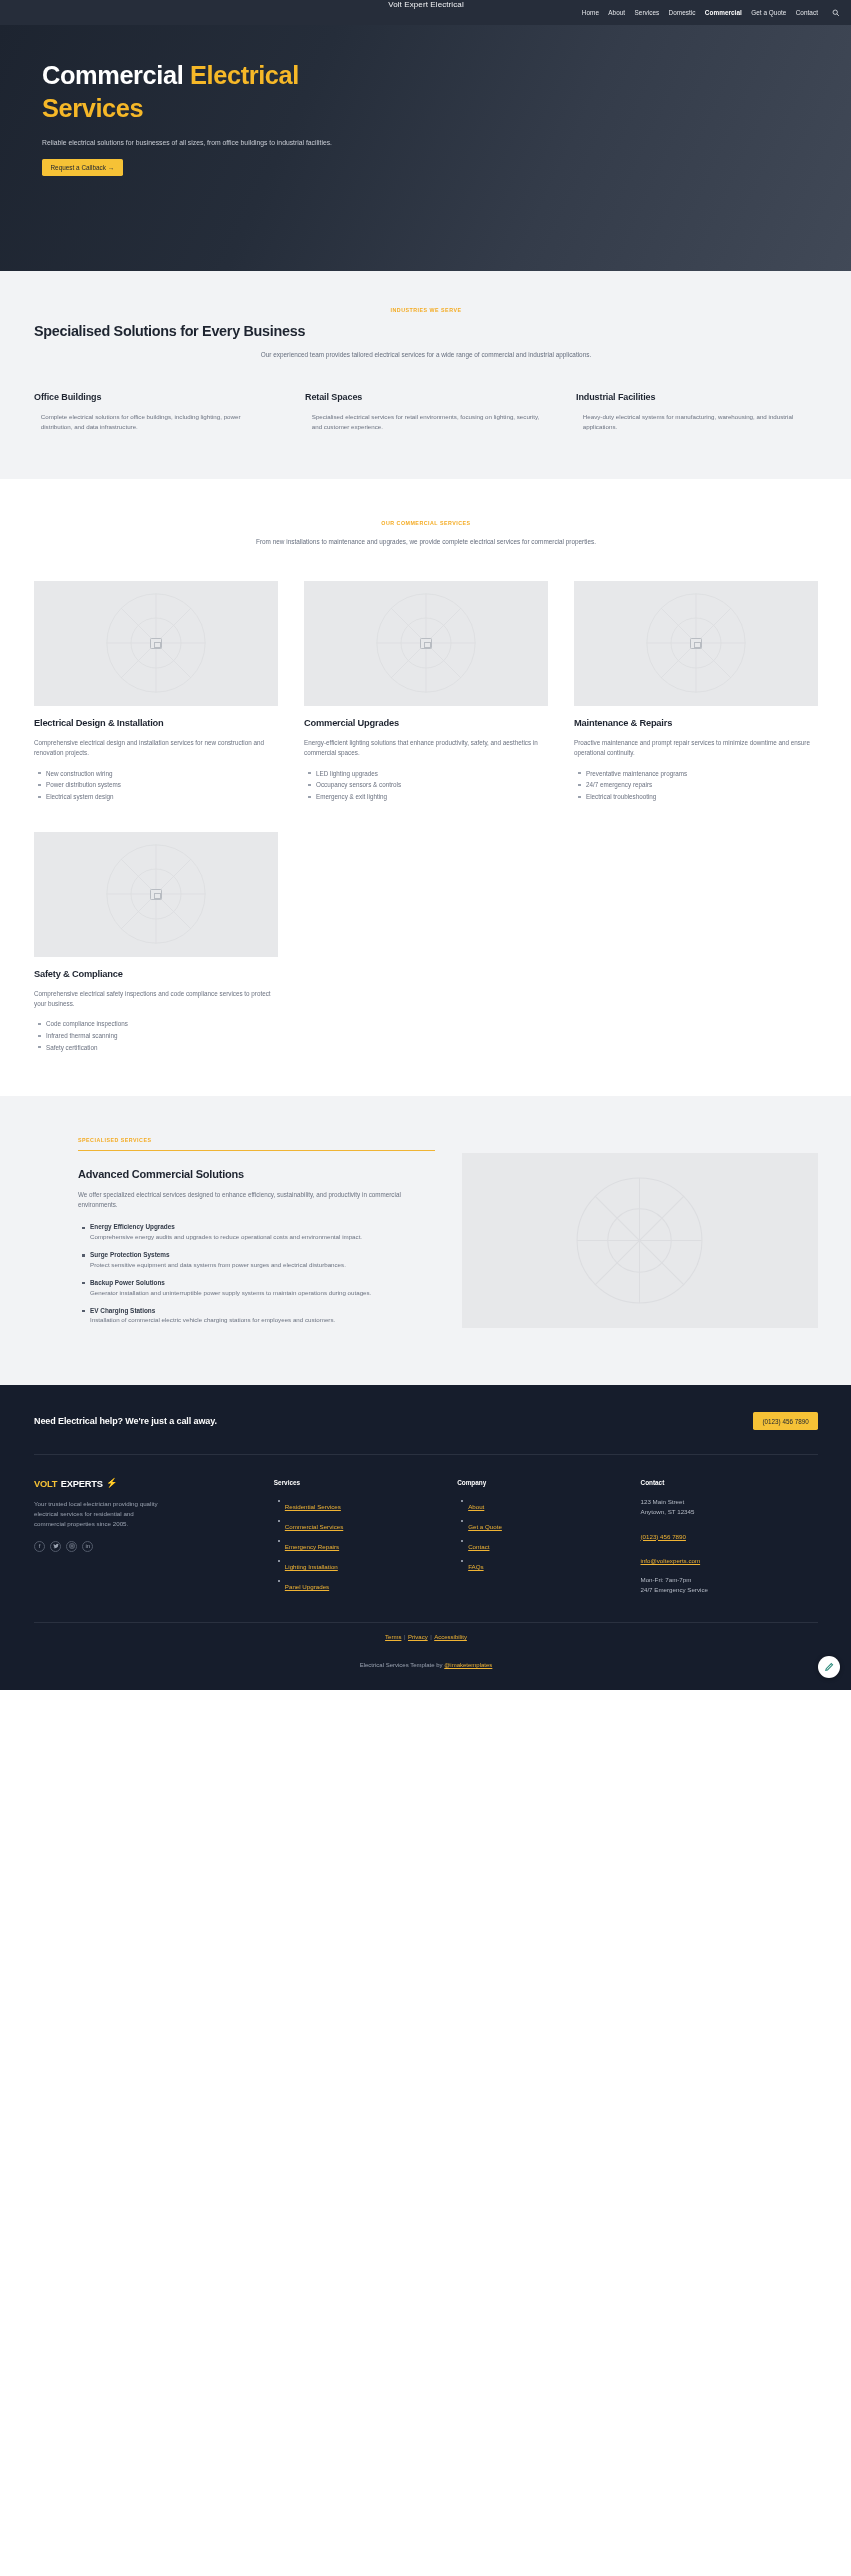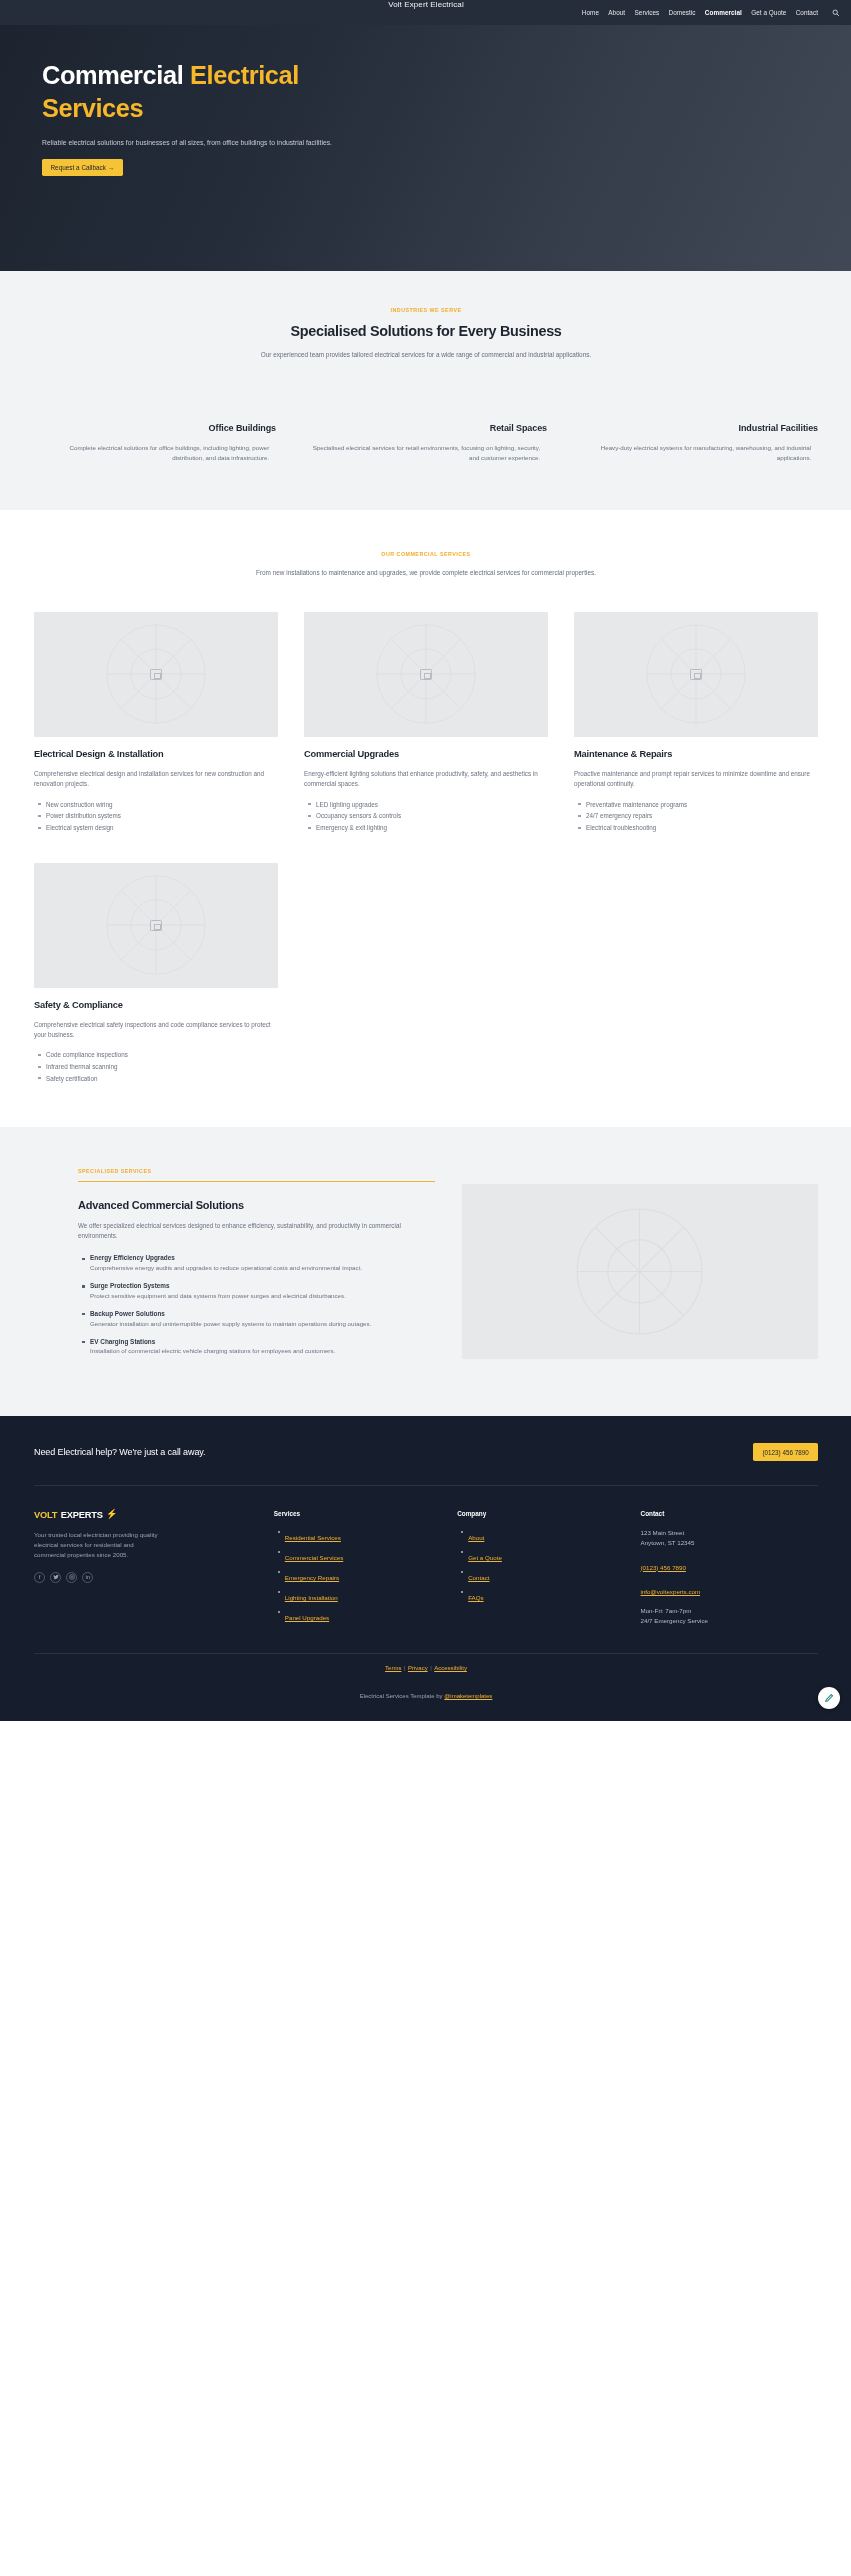--- a/index.html
+++ b/index.html
@@ -86,21 +86,21 @@
     font-family: inherit;
   }
   .eyebrow {
     color: #f4ab22;
     font-size: 5.3px;
     font-weight: bold;
     letter-spacing: 0.5px;
     text-align: center;
   }
   .sec-title {
-    text-align: center;
+    text-align: left;
     font-size: 14.4px;
     font-weight: bold;
     letter-spacing: -0.3px;
     color: #1e2430;
     margin-top: 9.3px;
   }
   .sec-lead {
     text-align: center;
     font-size: 6.4px;
     line-height: 1.55;
@@ -113,21 +113,21 @@
   .industries {
     background: #f2f3f5;
     padding: 36px 34px 47px;
   }
   .ind-grid {
     display: grid;
     grid-template-columns: repeat(3, 1fr);
     gap: 29px;
     margin-top: 32px;
   }
-  .ind-col { text-align: right; margin-top: 31px; }
+  .ind-col { text-align: left; }
   .ind-name {
     font-size: 9px;
     font-weight: bold;
     color: #1e2430;
     letter-spacing: -0.1px;
   }
   .ind-desc {
     margin-top: 10.2px;
     font-size: 6.2px;
     line-height: 1.62;
@@ -287,21 +287,21 @@
   }
   .cta-row {
     display: flex;
     align-items: center;
     justify-content: space-between;
     padding-bottom: 24px;
     border-bottom: 0.8px solid #2a3140;
   }
   .cta-text {
     font-size: 9px;
-    font-weight: normal;
+    font-weight: bold;
     color: #ffffff;
     letter-spacing: -0.1px;
   }
   .cta-phone {
     background: #f6c236;
     color: #1c2330;
     font-size: 6.3px;
     padding: 5.1px 9.3px;
     border: none;
     border-radius: 1.7px;

